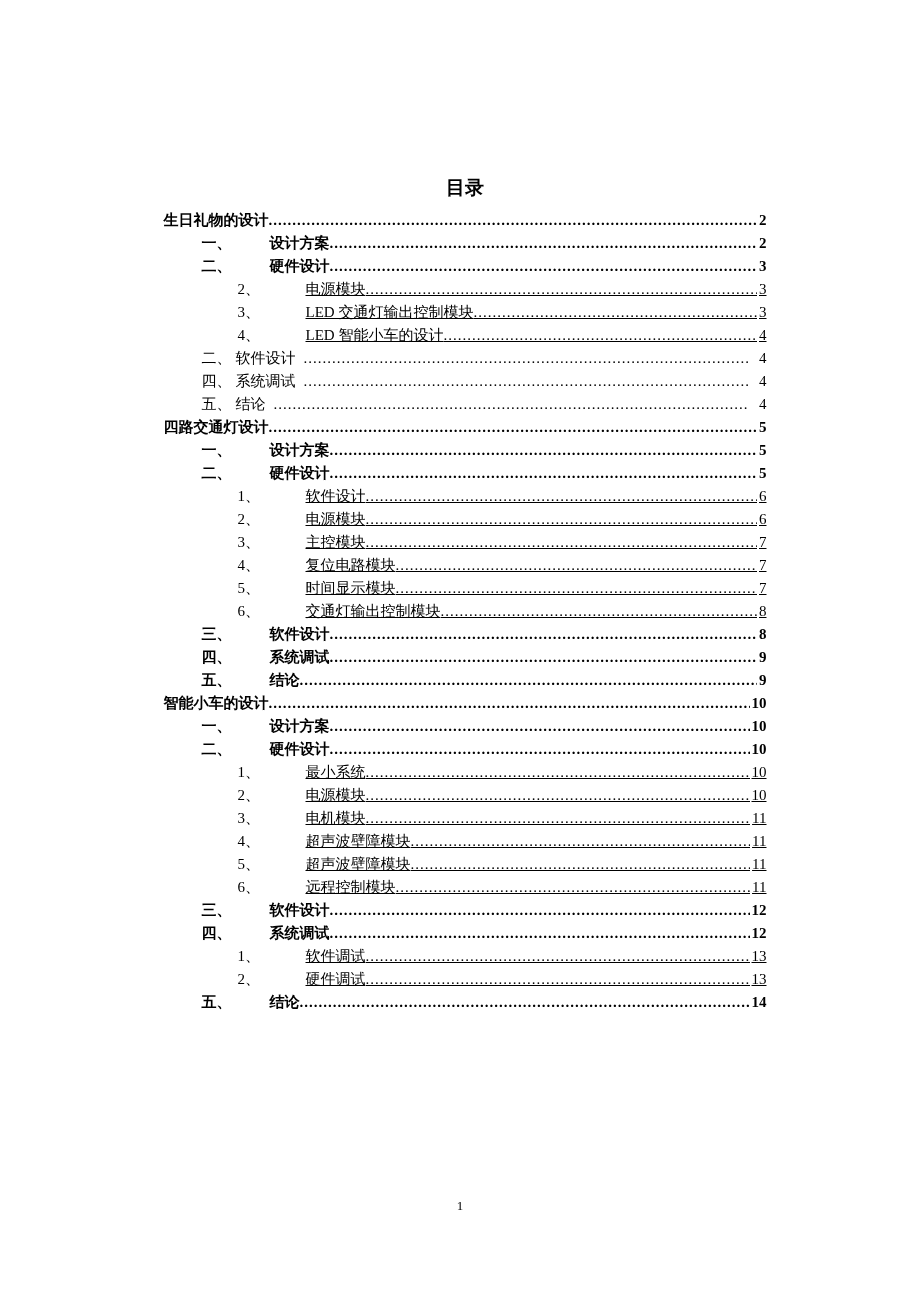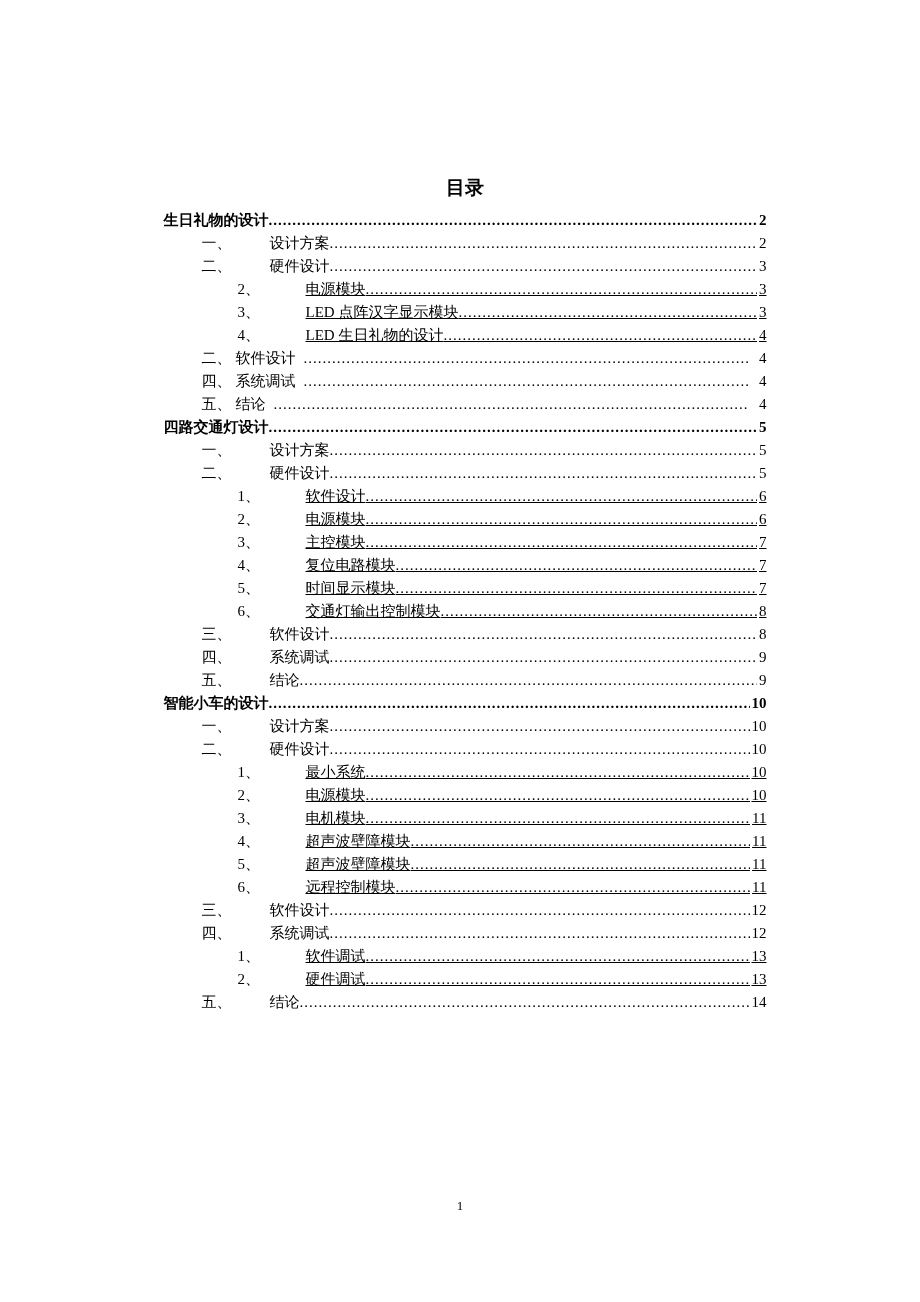--- a/index.html
+++ b/index.html
@@ -45,21 +45,21 @@
     letter-spacing: 1px;
   }
   .dots::before {
     content: "............................................................................................................................................................................................................";
   }
   .page-num {
     flex: 0 0 auto;
     padding-left: 2px;
   }
   .indent-0 { padding-left: 0; }
-  .indent-1 { padding-left: 38px; }
+  .indent-1 { padding-left: 38px; font-weight: bold; }
   .indent-1b { padding-left: 38px; gap: 8px; }
   .indent-2 { padding-left: 74px; text-decoration: underline; }
   .num-col {
     display: inline-block;
     width: 68px;
   }
   .num-col-b {
     display: inline-block;
     width: 34px;
   }
@@ -92,26 +92,26 @@
         <span class="label"><span class="num-col">二、</span><span>硬件设计</span></span>
         <span class="dots"></span>
         <span class="page-num">3</span>
       </div>
       <div class="toc-line indent-2">
         <span class="label"><span class="num-col">2、</span><span>电源模块</span></span>
         <span class="dots"></span>
         <span class="page-num">3</span>
       </div>
       <div class="toc-line indent-2">
-        <span class="label"><span class="num-col">3、</span><span>LED 点阵汉字显示模块</span></span>
+        <span class="label"><span class="num-col">3、</span><span>LED 交通灯输出控制模块</span></span>
         <span class="dots"></span>
         <span class="page-num">3</span>
       </div>
       <div class="toc-line indent-2">
-        <span class="label"><span class="num-col">4、</span><span>LED 生日礼物的设计</span></span>
+        <span class="label"><span class="num-col">4、</span><span>LED 智能小车的设计</span></span>
         <span class="dots"></span>
         <span class="page-num">4</span>
       </div>
       <div class="toc-line indent-1b">
         <span class="label"><span class="num-col-b">二、</span><span>软件设计</span></span>
         <span class="dots"></span>
         <span class="page-num">4</span>
       </div>
       <div class="toc-line indent-1b">
         <span class="label"><span class="num-col-b">四、</span><span>系统调试</span></span>

